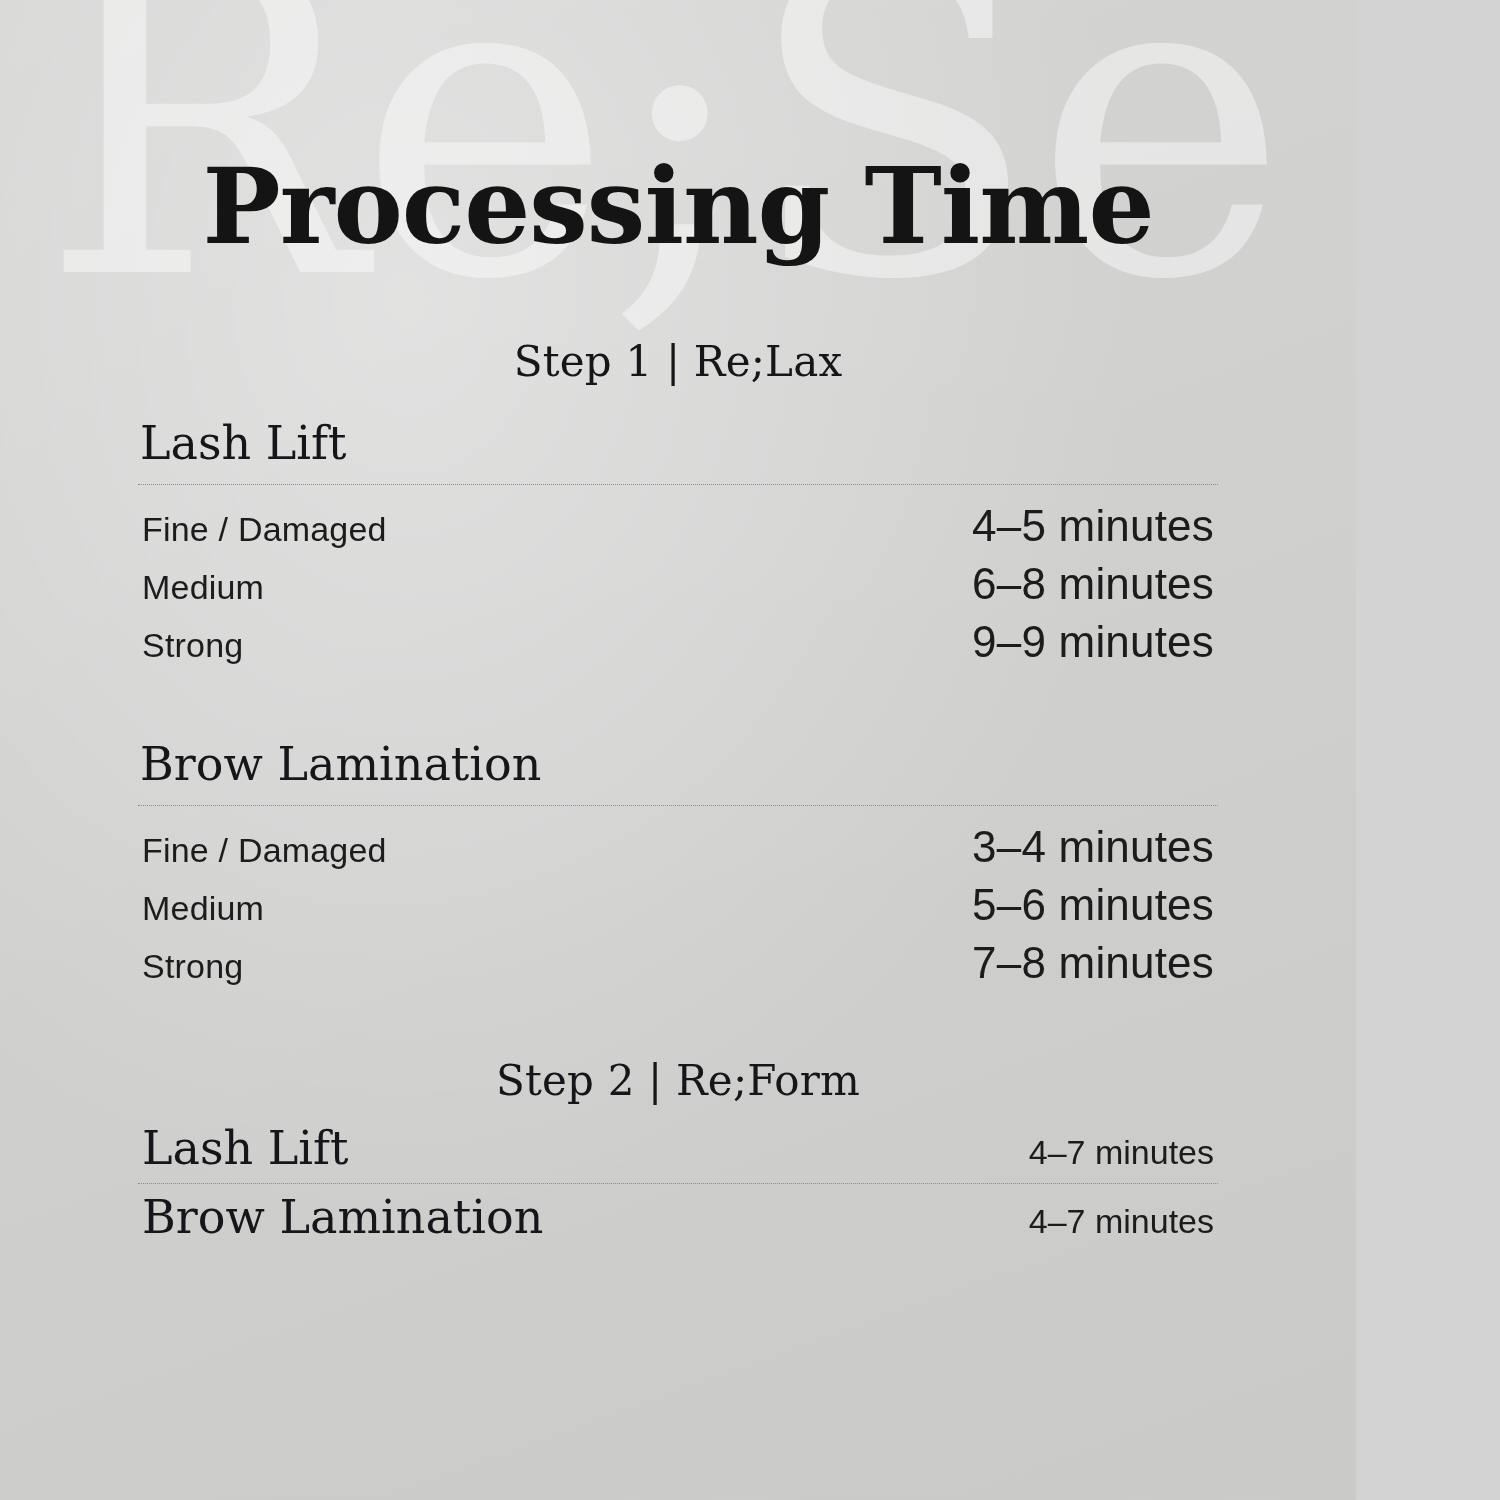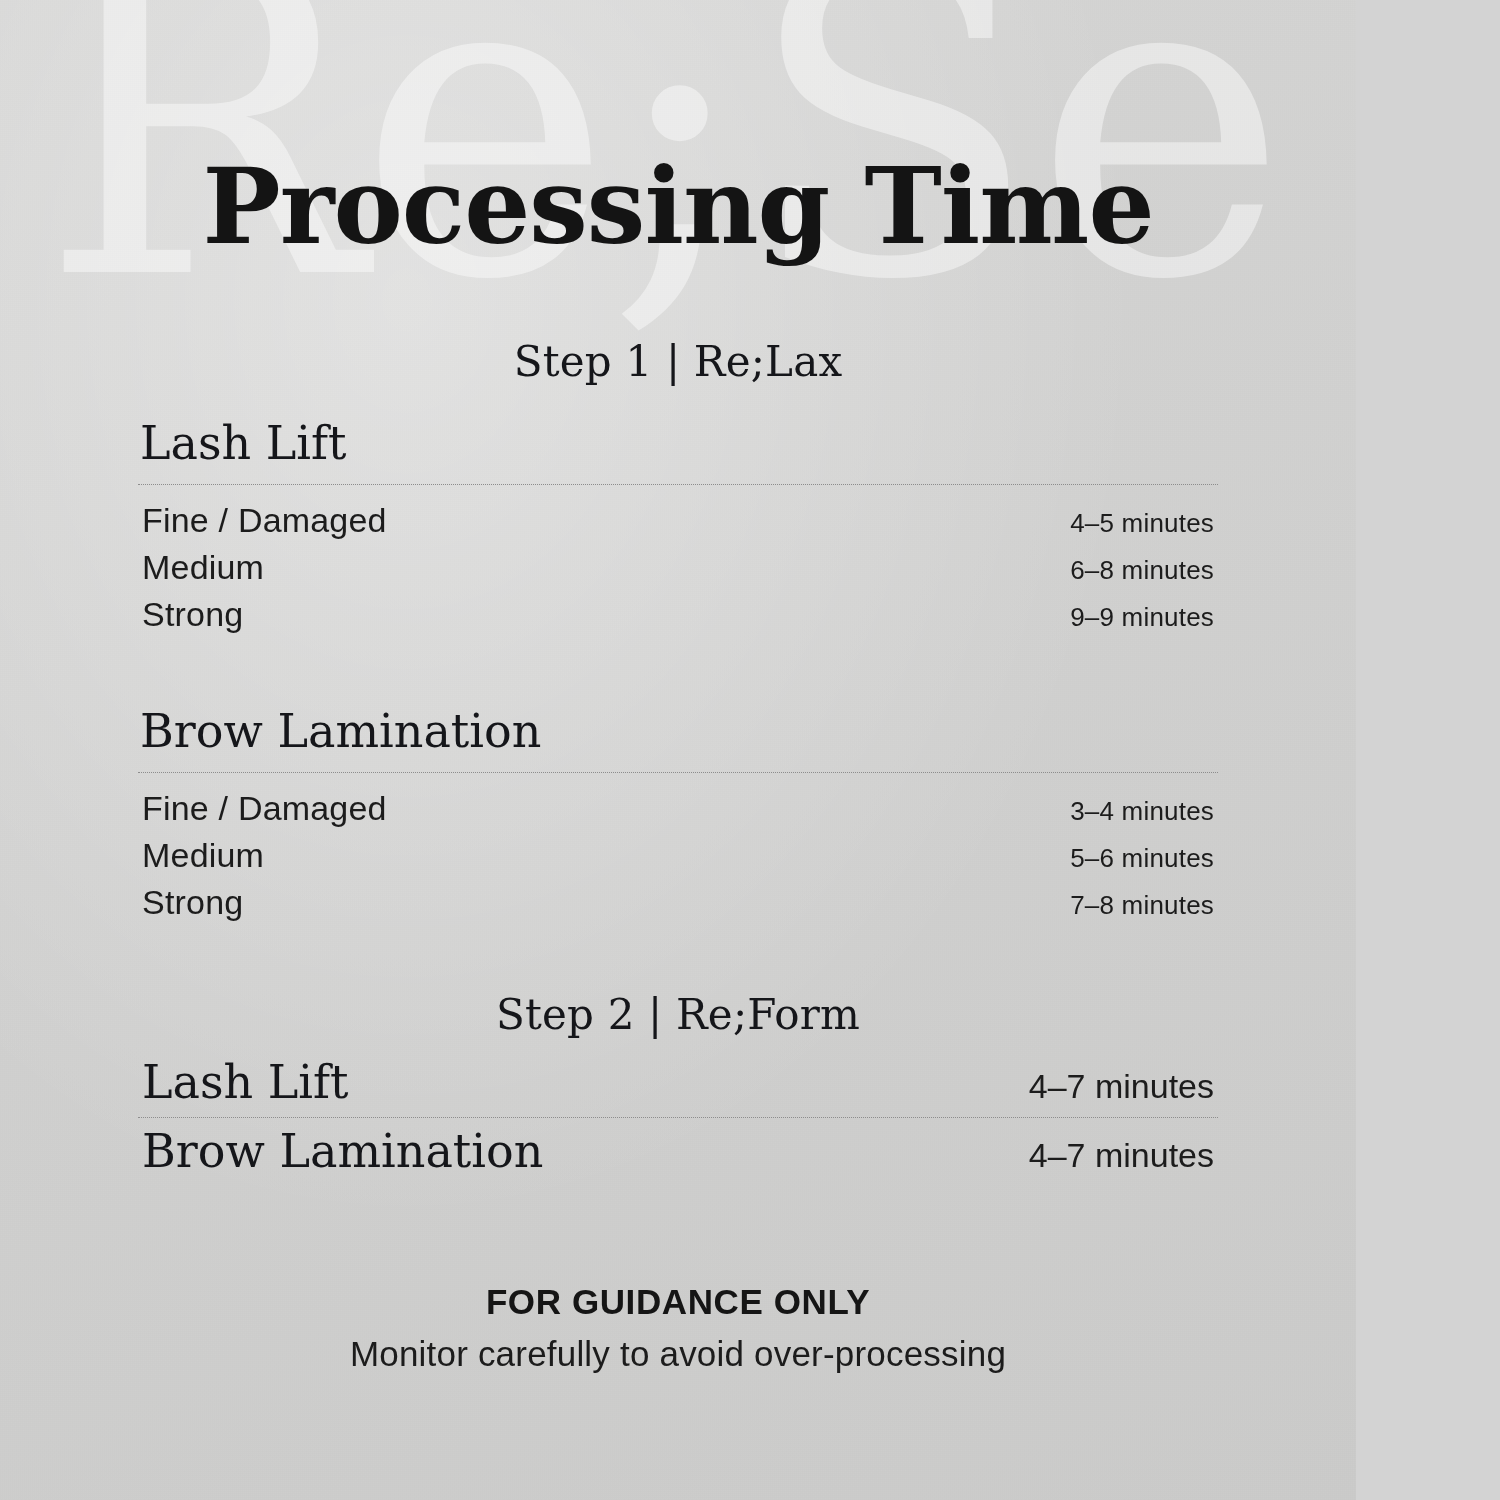--- a/index.html
+++ b/index.html
@@ -97,21 +97,21 @@
     padding: 4px 14px 4px 14px;
   }
   .row-label {
     font-family: "Liberation Sans", sans-serif;
     font-size: 34px;
     color: #1c1c1c;
     letter-spacing: 0.2px;
   }
   .row-value {
     font-family: "Liberation Sans", sans-serif;
-    font-size: 26px;
+    font-size: 44px;
     color: #1c1c1c;
     letter-spacing: 0.2px;
     text-align: center;
   }
   .gap-after-lash { height: 36px; }
 
   .step2-row {
     display: flex;
     align-items: baseline;
     justify-content: space-between;
@@ -210,19 +210,15 @@
         <div class="step2-label">Lash Lift</div>
         <div class="step2-value">4–7 minutes</div>
       </div>
       <div class="rule-step2"></div>
       <div class="step2-row">
         <div class="step2-label">Brow Lamination</div>
         <div class="step2-value">4–7 minutes</div>
       </div>
     </div>
 
-    <div class="footer">
-      <div class="footer-title">FOR GUIDANCE ONLY</div>
-      <div class="footer-sub">Monitor carefully to avoid over-processing</div>
-    </div>
 
   </div>
 </div>
 
 </body></html>

